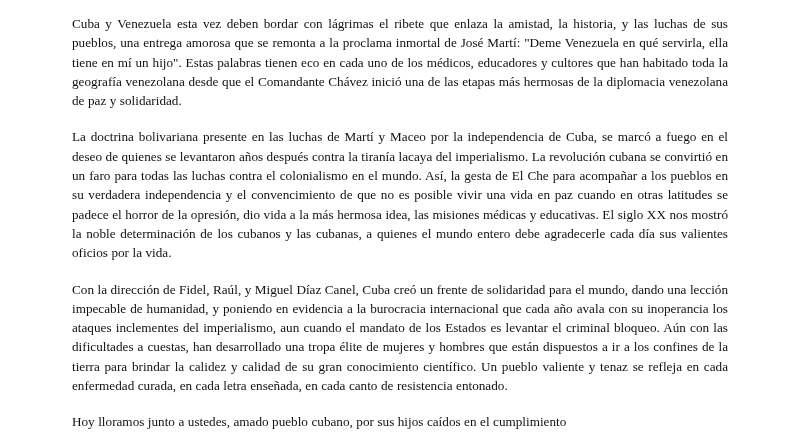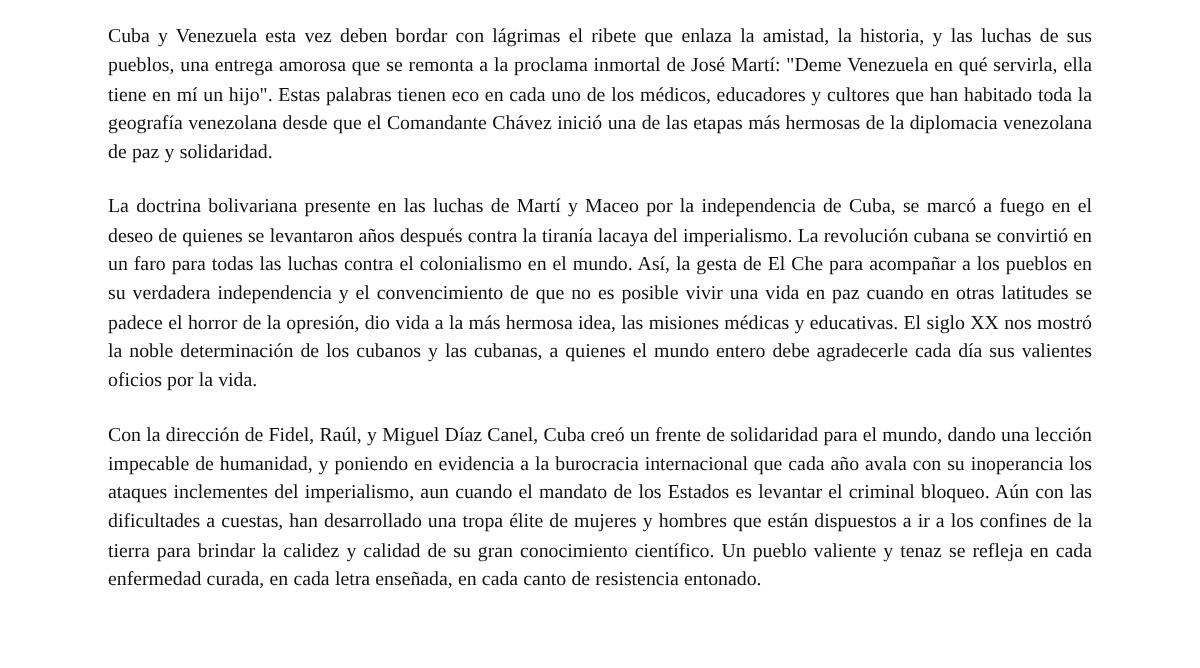--- a/index.html
+++ b/index.html
@@ -44,14 +44,15 @@
   }
 </style>
 </head>
 <body>
 
 <div class="page">
   <div class="doc-body">
     <p class="para">Cuba y Venezuela esta vez deben bordar con lágrimas el ribete que enlaza la amistad, la historia, y las luchas de sus pueblos, una entrega amorosa que se remonta a la proclama inmortal de José Martí: "Deme Venezuela en qué servirla, ella tiene en mí un hijo". Estas palabras tienen eco en cada uno de los médicos, educadores y cultores que han habitado toda la geografía venezolana desde que el Comandante Chávez inició una de las etapas más hermosas de la diplomacia venezolana de paz y solidaridad.</p>
     <p class="para">La doctrina bolivariana presente en las luchas de Martí y Maceo por la independencia de Cuba, se marcó a fuego en el deseo de quienes se levantaron años después contra la tiranía lacaya del imperialismo. La revolución cubana se convirtió en un faro para todas las luchas contra el colonialismo en el mundo. Así, la gesta de El Che para acompañar a los pueblos en su verdadera independencia y el convencimiento de que no es posible vivir una vida en paz cuando en otras latitudes se padece el horror de la opresión, dio vida a la más hermosa idea, las misiones médicas y educativas. El siglo XX nos mostró la noble determinación de los cubanos y las cubanas, a quienes el mundo entero debe agradecerle cada día sus valientes oficios por la vida.</p>
     <p class="para">Con la dirección de Fidel, Raúl, y Miguel Díaz Canel, Cuba creó un frente de solidaridad para el mundo, dando una lección impecable de humanidad, y poniendo en evidencia a la burocracia internacional que cada año avala con su inoperancia los ataques inclementes del imperialismo, aun cuando el mandato de los Estados es levantar el criminal bloqueo. Aún con las dificultades a cuestas, han desarrollado una tropa élite de mujeres y hombres que están dispuestos a ir a los confines de la tierra para brindar la calidez y calidad de su gran conocimiento científico. Un pueblo valiente y tenaz se refleja en cada enfermedad curada, en cada letra enseñada, en cada canto de resistencia entonado.</p>
+    <p class="para para-clipped">Hoy lloramos junto a ustedes, amado pueblo cubano, por sus hijos caídos en el cumplimiento</p>
   </div>
 </div>
 
 </body></html>

